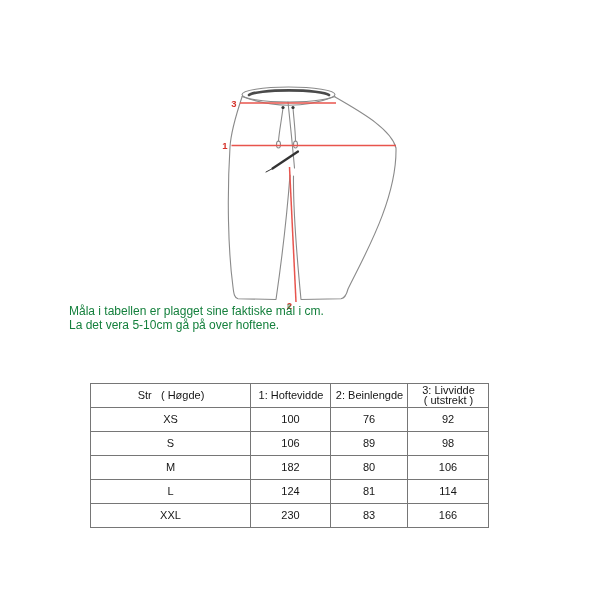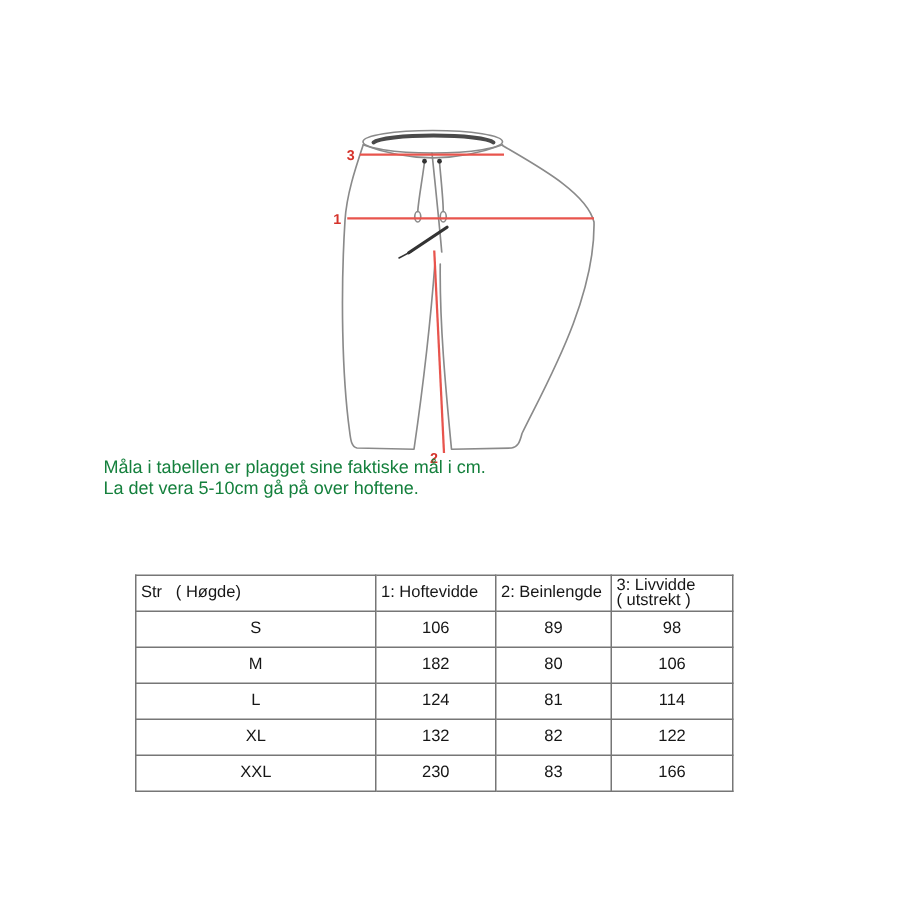--- a/index.html
+++ b/index.html
@@ -34,21 +34,21 @@
     border-collapse: collapse;
     table-layout: fixed;
     color: #161616;
   }
   .size-table th, .size-table td {
     border: 1px solid #767676;
     font-size: 11px;
     font-weight: normal;
   }
   .size-table th {
-    text-align: left;
+    text-align: center;
     height: 21px;
     padding: 1px 2px 1px 3px;
     line-height: 10.4px;
     vertical-align: middle;
   }
   .size-table td {
     text-align: center;
     height: 24px;
     vertical-align: middle;
   }
@@ -137,44 +137,44 @@
         <th>1: Hoftevidde</th>
         <th>2: Beinlengde</th>
         <th>
           <div>3: Livvidde</div>
           <div>( utstrekt )</div>
         </th>
       </tr>
     </thead>
     <tbody>
       <tr>
+        <td>XS</td>
+        <td>100</td>
+        <td>76</td>
+        <td>92</td>
+      </tr>
+      <tr>
         <td>S</td>
         <td>106</td>
         <td>89</td>
         <td>98</td>
       </tr>
       <tr>
         <td>M</td>
         <td>182</td>
         <td>80</td>
         <td>106</td>
       </tr>
       <tr>
         <td>L</td>
         <td>124</td>
         <td>81</td>
         <td>114</td>
       </tr>
       <tr>
-        <td>XL</td>
-        <td>132</td>
-        <td>82</td>
-        <td>122</td>
-      </tr>
-      <tr>
         <td>XXL</td>
         <td>230</td>
         <td>83</td>
         <td>166</td>
       </tr>
     </tbody>
   </table>
 
 </div>
 

